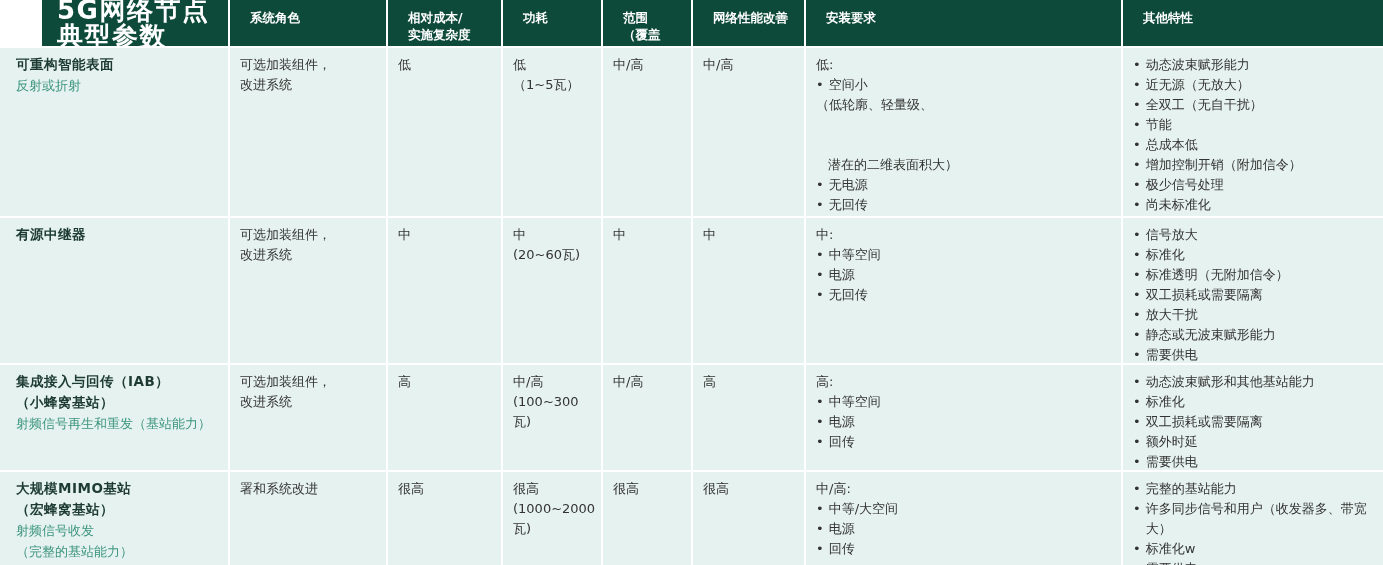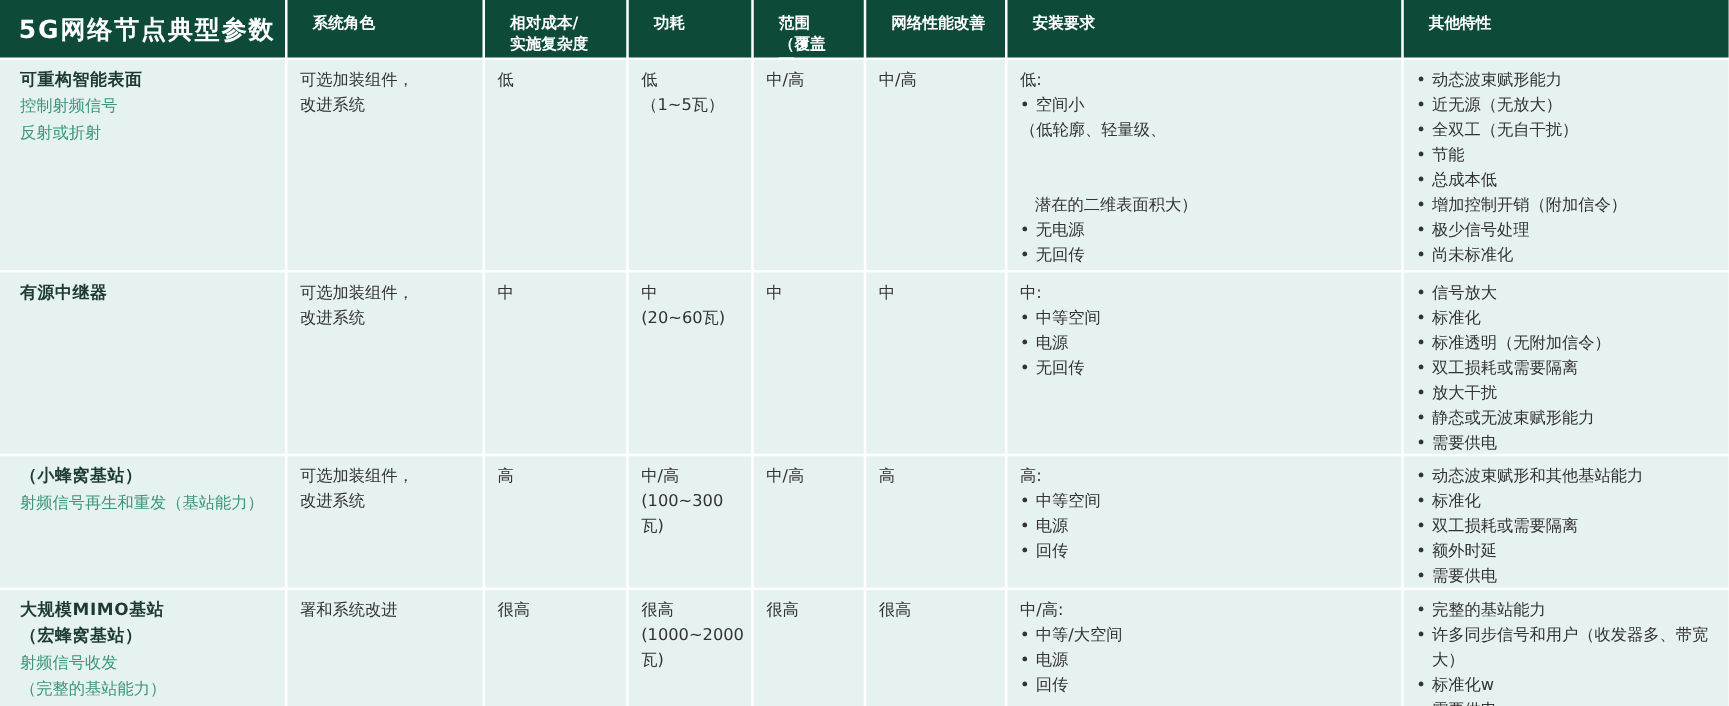--- a/index.html
+++ b/index.html
@@ -13,21 +13,21 @@
     gap:2px;
     background:#ffffff;
     font-family:"DejaVu Sans","Liberation Sans",sans-serif;
   }
   .hcell {
     background:#0d4a39; color:#ffffff; font-weight:700;
     font-size:12.5px; line-height:17px; padding:9px 8px 0 20px;
   }
   .hcell.titlecell {
     display:flex; align-items:center; padding:0 0 0 15px;
-    font-size:20px; letter-spacing:1.5px; line-height:26px;
+    font-size:26px; letter-spacing:1.5px; line-height:26px;margin-left:42px;
   }
   .cell {
     background:#e6f2ef; color:#333333; font-size:13px;
     line-height:20px; padding:7px 8px 0 10px; overflow:hidden;
   }
   .namecell { padding-left:16px; padding-top:6px; }
   .rname div { font-weight:700; color:#1d3b33; font-size:13.5px; line-height:21px; letter-spacing:0.5px; }
   .rsub  div { color:#3c957d; font-size:13px; line-height:21px; }
   .li { display:flex; }
   .li.ind { margin-left:12px;margin-top:40px; }
@@ -75,21 +75,20 @@
     <div>
         <div>其他特性</div>
       </div>
   </div>
 
   <div class="cell namecell">
     <div class="rname">
         <div>可重构智能表面</div>
       </div>
     <div class="rsub">
-        <div>控制射频信号</div>
         <div>反射或折射</div>
       </div>
   </div>
   <div class="cell">
     <div>
         <div>可选加装组件，</div>
         <div>改进系统</div>
       </div>
   </div>
   <div class="cell"><span>低</span></div>
@@ -230,20 +229,21 @@
         </div>
         <div class="li">
           <span class="b">•</span>
           <span>需要供电</span>
         </div>
       </div>
   </div>
 
   <div class="cell namecell">
     <div class="rname">
+        <div>集成接入与回传（IAB）</div>
         <div>（小蜂窝基站）</div>
       </div>
     <div class="rsub">
         <div>射频信号再生和重发（基站能力）</div>
       </div>
   </div>
   <div class="cell">
     <div>
         <div>可选加装组件，</div>
         <div>改进系统</div>

